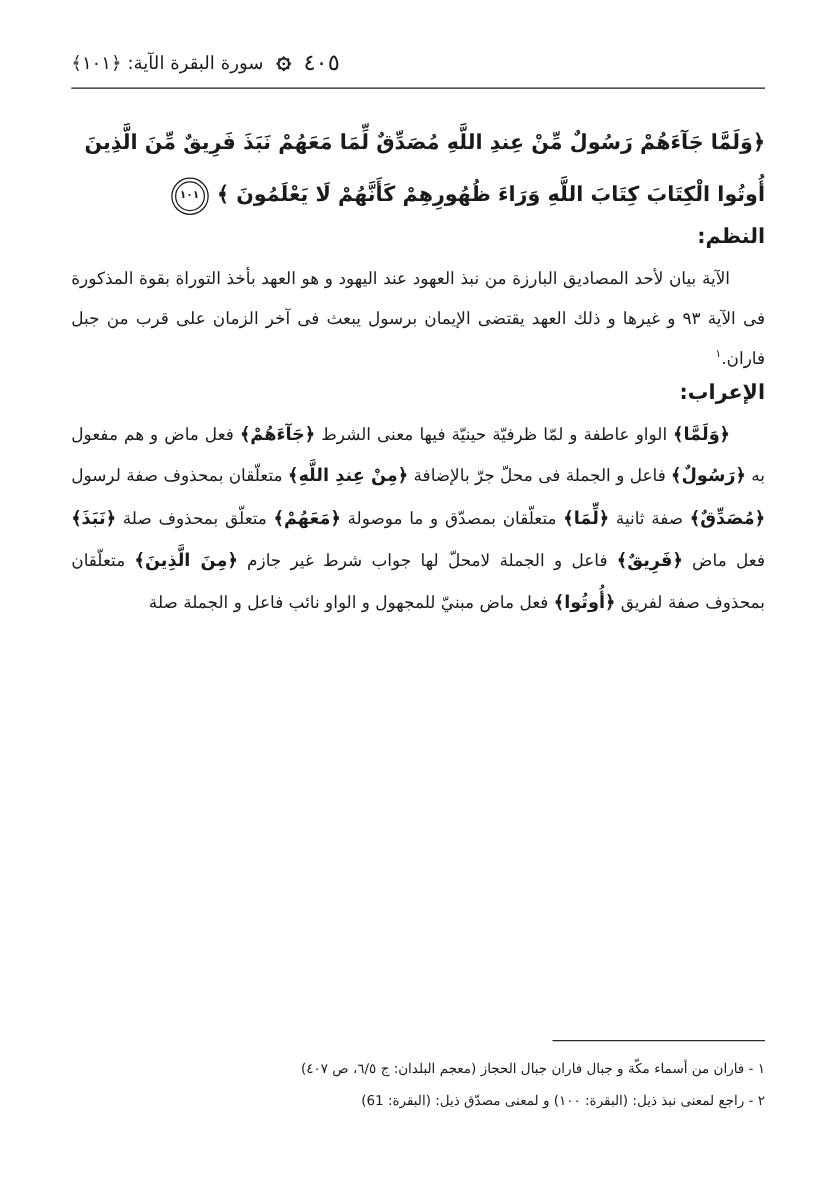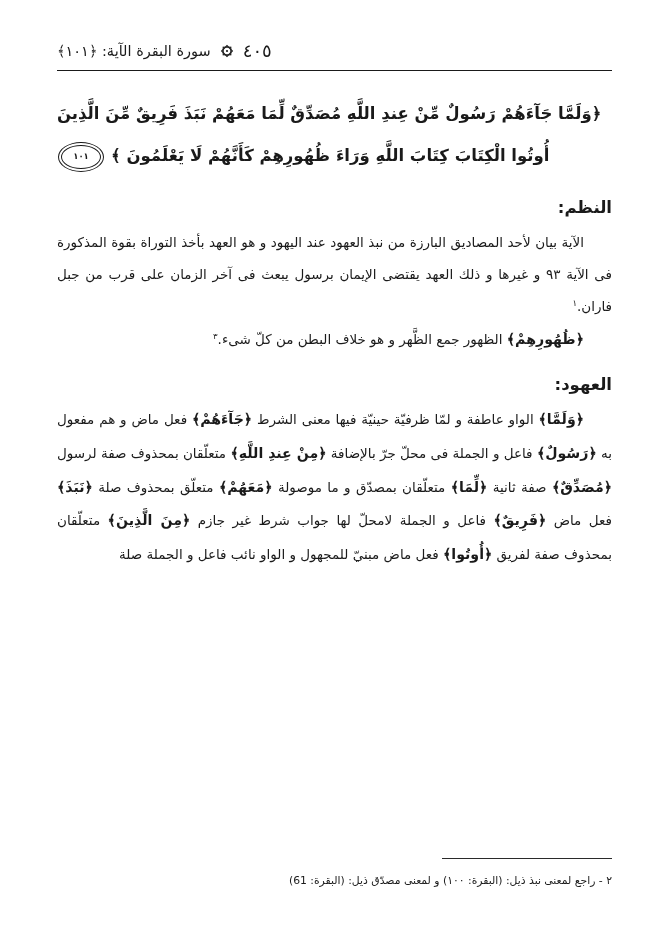--- a/index.html
+++ b/index.html
@@ -33,47 +33,46 @@
     flex: 0 0 auto;
   }
   .header-title { direction: rtl; letter-spacing: 0.2px; }
   .header-ornament { display: inline-flex; align-items: center; }
   .header-page-number { font-size: 18px; }
 
   
   .verse {
     margin: 22px auto 2px auto;
     width: 555px;
-    text-align: left;
+    text-align: right;
     font-weight: 700;
     font-size: 16.5px;
     line-height: 2.55;
     flex: 0 0 auto;
   }
   .ayah-medallion {
     display: inline-flex;
     align-items: center;
     justify-content: center;
-    width: 40px;
+    width: 24px;
     height: 24px;
     border: 1.4px solid #1a1a1a;
     outline: 1px solid #1a1a1a;
     outline-offset: 2px;
     border-radius: 50%;
     vertical-align: middle;
     margin-inline-start: 10px;
     margin-inline-end: 4px;
   }
   .ayah-medallion span { font-size: 8.5px; font-weight: 700; line-height: 1; }
 
   
   .section-heading {
     font-size: 16.5px;
     font-weight: 700;
-    margin-top: 19px;
     margin-bottom: 9px;
   }
   .body-para {
     font-size: 13.5px;
     line-height: 2.38;
     text-align: justify;
     text-indent: 28px;
   }
   .run-quran { font-weight: 700; font-size: 1.05em; }
   sup.run-sup { font-size: 8.5px; line-height: 0; }
@@ -115,26 +114,26 @@
         <span>١٠١</span>
       </span>
   </div>
 
   <section>
     <h2 class="section-heading"><span class="run-plain">النظم:</span></h2>
     <p class="body-para"><span class="run-plain">الآية بيان لأحد المصاديق البارزة من نبذ العهود عند اليهود و هو العهد بأخذ التوراة بقوة المذكورة فى الآية ٩٣ و غيرها و ذلك العهد يقتضى الإيمان برسول يبعث فى آخر الزمان على قرب من جبل فاران.</span><sup class="run-sup">١</sup></p>
   </section>
 
   <section>
-    <p class="body-para"><span class="run-quran">﴿ظُهُورِهِمْ﴾</span><span class="run-plain"> الظهور جمع الظَّهر و هو خلاف البطن من كلّ شىء.</span><sup class="run-sup">٣</sup></p>
   </section>
 
   <section>
-    <h2 class="section-heading"><span class="run-plain">العهود:</span></h2>
+    <h2 class="section-heading"><span class="run-plain">الإعراب:</span></h2>
     <p class="body-para"><span class="run-quran">﴿وَلَمَّا﴾</span><span class="run-plain"> الواو عاطفة و لمّا ظرفيّة حينيّة فيها معنى الشرط </span><span class="run-quran">﴿جَآءَهُمْ﴾</span><span class="run-plain"> فعل ماض و هم مفعول به </span><span class="run-quran">﴿رَسُولٌ﴾</span><span class="run-plain"> فاعل و الجملة فى محلّ جرّ بالإضافة </span><span class="run-quran">﴿مِنْ عِندِ اللَّهِ﴾</span><span class="run-plain"> متعلّقان بمحذوف صفة لرسول </span><span class="run-quran">﴿مُصَدِّقٌ﴾</span><span class="run-plain"> صفة ثانية </span><span class="run-quran">﴿لِّمَا﴾</span><span class="run-plain"> متعلّقان بمصدّق و ما موصولة </span><span class="run-quran">﴿مَعَهُمْ﴾</span><span class="run-plain"> متعلّق بمحذوف صلة </span><span class="run-quran">﴿نَبَذَ﴾</span><span class="run-plain"> فعل ماض </span><span class="run-quran">﴿فَرِيقٌ﴾</span><span class="run-plain"> فاعل و الجملة لامحلّ لها جواب شرط غير جازم </span><span class="run-quran">﴿مِنَ الَّذِينَ﴾</span><span class="run-plain"> متعلّقان بمحذوف صفة لفريق </span><span class="run-quran">﴿أُوتُوا﴾</span><span class="run-plain"> فعل ماض مبنيّ للمجهول و الواو نائب فاعل و الجملة صلة</span></p>
   </section>
 
   <footer class="footnotes-area">
     <div class="footnote-rule"></div>
+    <div class="footnote">١ - فاران من أسماء مكّة و جبال فاران جبال الحجاز (معجم البلدان: ج ٦/٥، ص ٤٠٧)</div>
     <div class="footnote">٢ - راجع لمعنى نبذ ذيل: (البقرة: ١٠٠) و لمعنى مصدّق ذيل: (البقرة: 61)</div>
   </footer>
 
 </div>
 
 </body></html>

